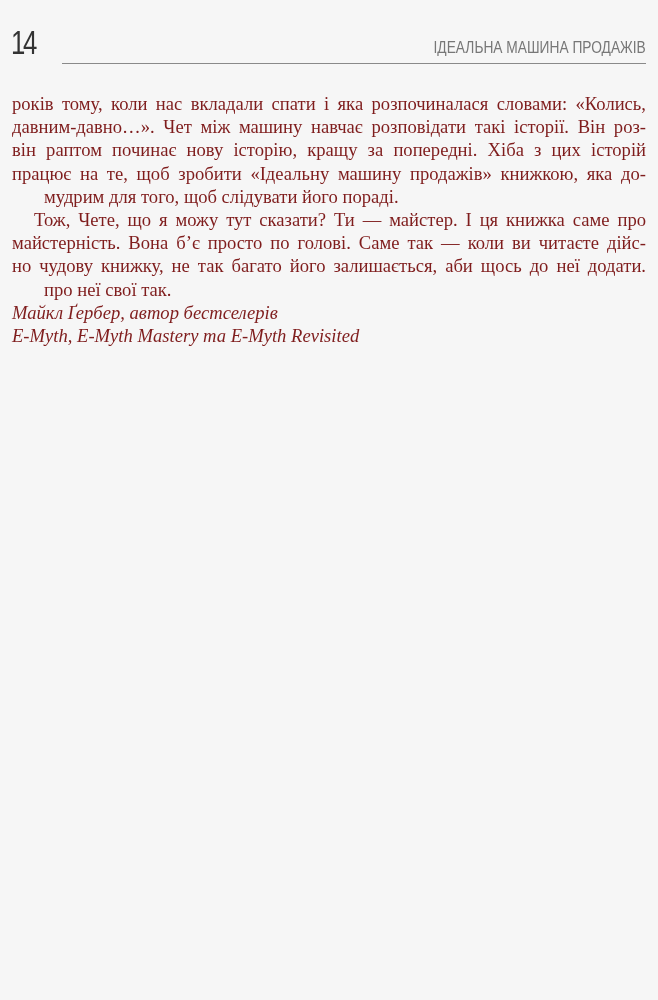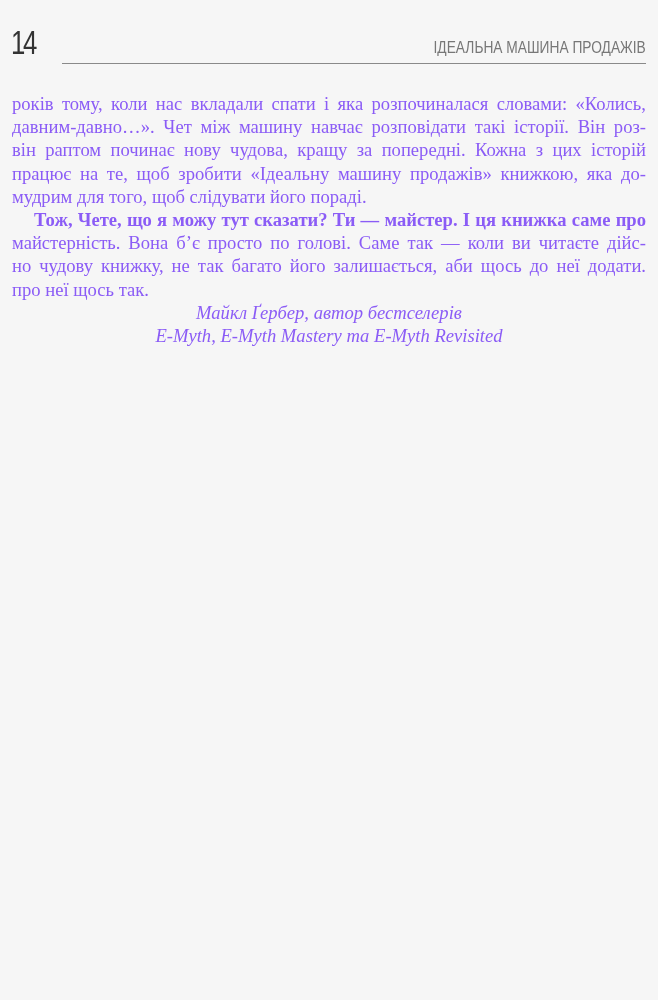--- a/index.html
+++ b/index.html
@@ -49,62 +49,62 @@
       border-top: 1.3px solid #8a8a8a;
     }
     .body-text {
       position: absolute;
       left: 12px;
       right: 12px;
       top: 92px;
       font-family: "Liberation Serif", serif;
       font-size: 18.6px;
       line-height: 23.2px;
-      color: #8b5cf6;
+      color: #7f1d1d;
     }
     .line {
       display: block;
       white-space: nowrap;
       text-align: justify;
       text-align-last: justify;
       height: 23.2px;
     }
     .line.last {
       text-align-last: left;
+      margin-left: 32px;
     }
     .line.indent {
       padding-left: 22px;
-      font-weight: bold;
     }
     .signature {
       display: block;
-      text-align: center;
+      text-align: left;
       font-style: italic;
       white-space: nowrap;
       height: 23.2px;
     }
   </style>
 </head>
 <body>
 
 <div class="page-number">14</div>
 <div class="running-title">ІДЕАЛЬНА МАШИНА ПРОДАЖІВ</div>
 <div class="header-rule"></div>
 
 <div class="body-text">
   <div>
     <span class="line">років тому, коли нас вкладали спати і яка розпочиналася словами: «Колись,</span>
     <span class="line">давним-давно…». Чет між машину навчає розповідати такі історії. Він роз-</span>
-    <span class="line">він раптом починає нову чудова, кращу за попередні. Кожна з цих історій</span>
+    <span class="line">він раптом починає нову історію, кращу за попередні. Хіба з цих історій</span>
     <span class="line">працює на те, щоб зробити «Ідеальну машину продажів» книжкою, яка до-</span>
     <span class="line last">мудрим для того, щоб слідувати його пораді.</span>
   </div>
   <div>
     <span class="line indent">Тож, Чете, що я можу тут сказати? Ти — майстер. І ця книжка саме про</span>
     <span class="line">майстерність. Вона б’є просто по голові. Саме так — коли ви читаєте дійс-</span>
     <span class="line">но чудову книжку, не так багато його залишається, аби щось до неї додати.</span>
-    <span class="line last">про неї щось так.</span>
+    <span class="line last">про неї свої так.</span>
   </div>
   <div>
     <span class="signature">Майкл Ґербер, автор бестселерів</span>
     <span class="signature">E-Myth, E-Myth Mastery та E-Myth Revisited</span>
   </div>
 </div>
 
 </body></html>

